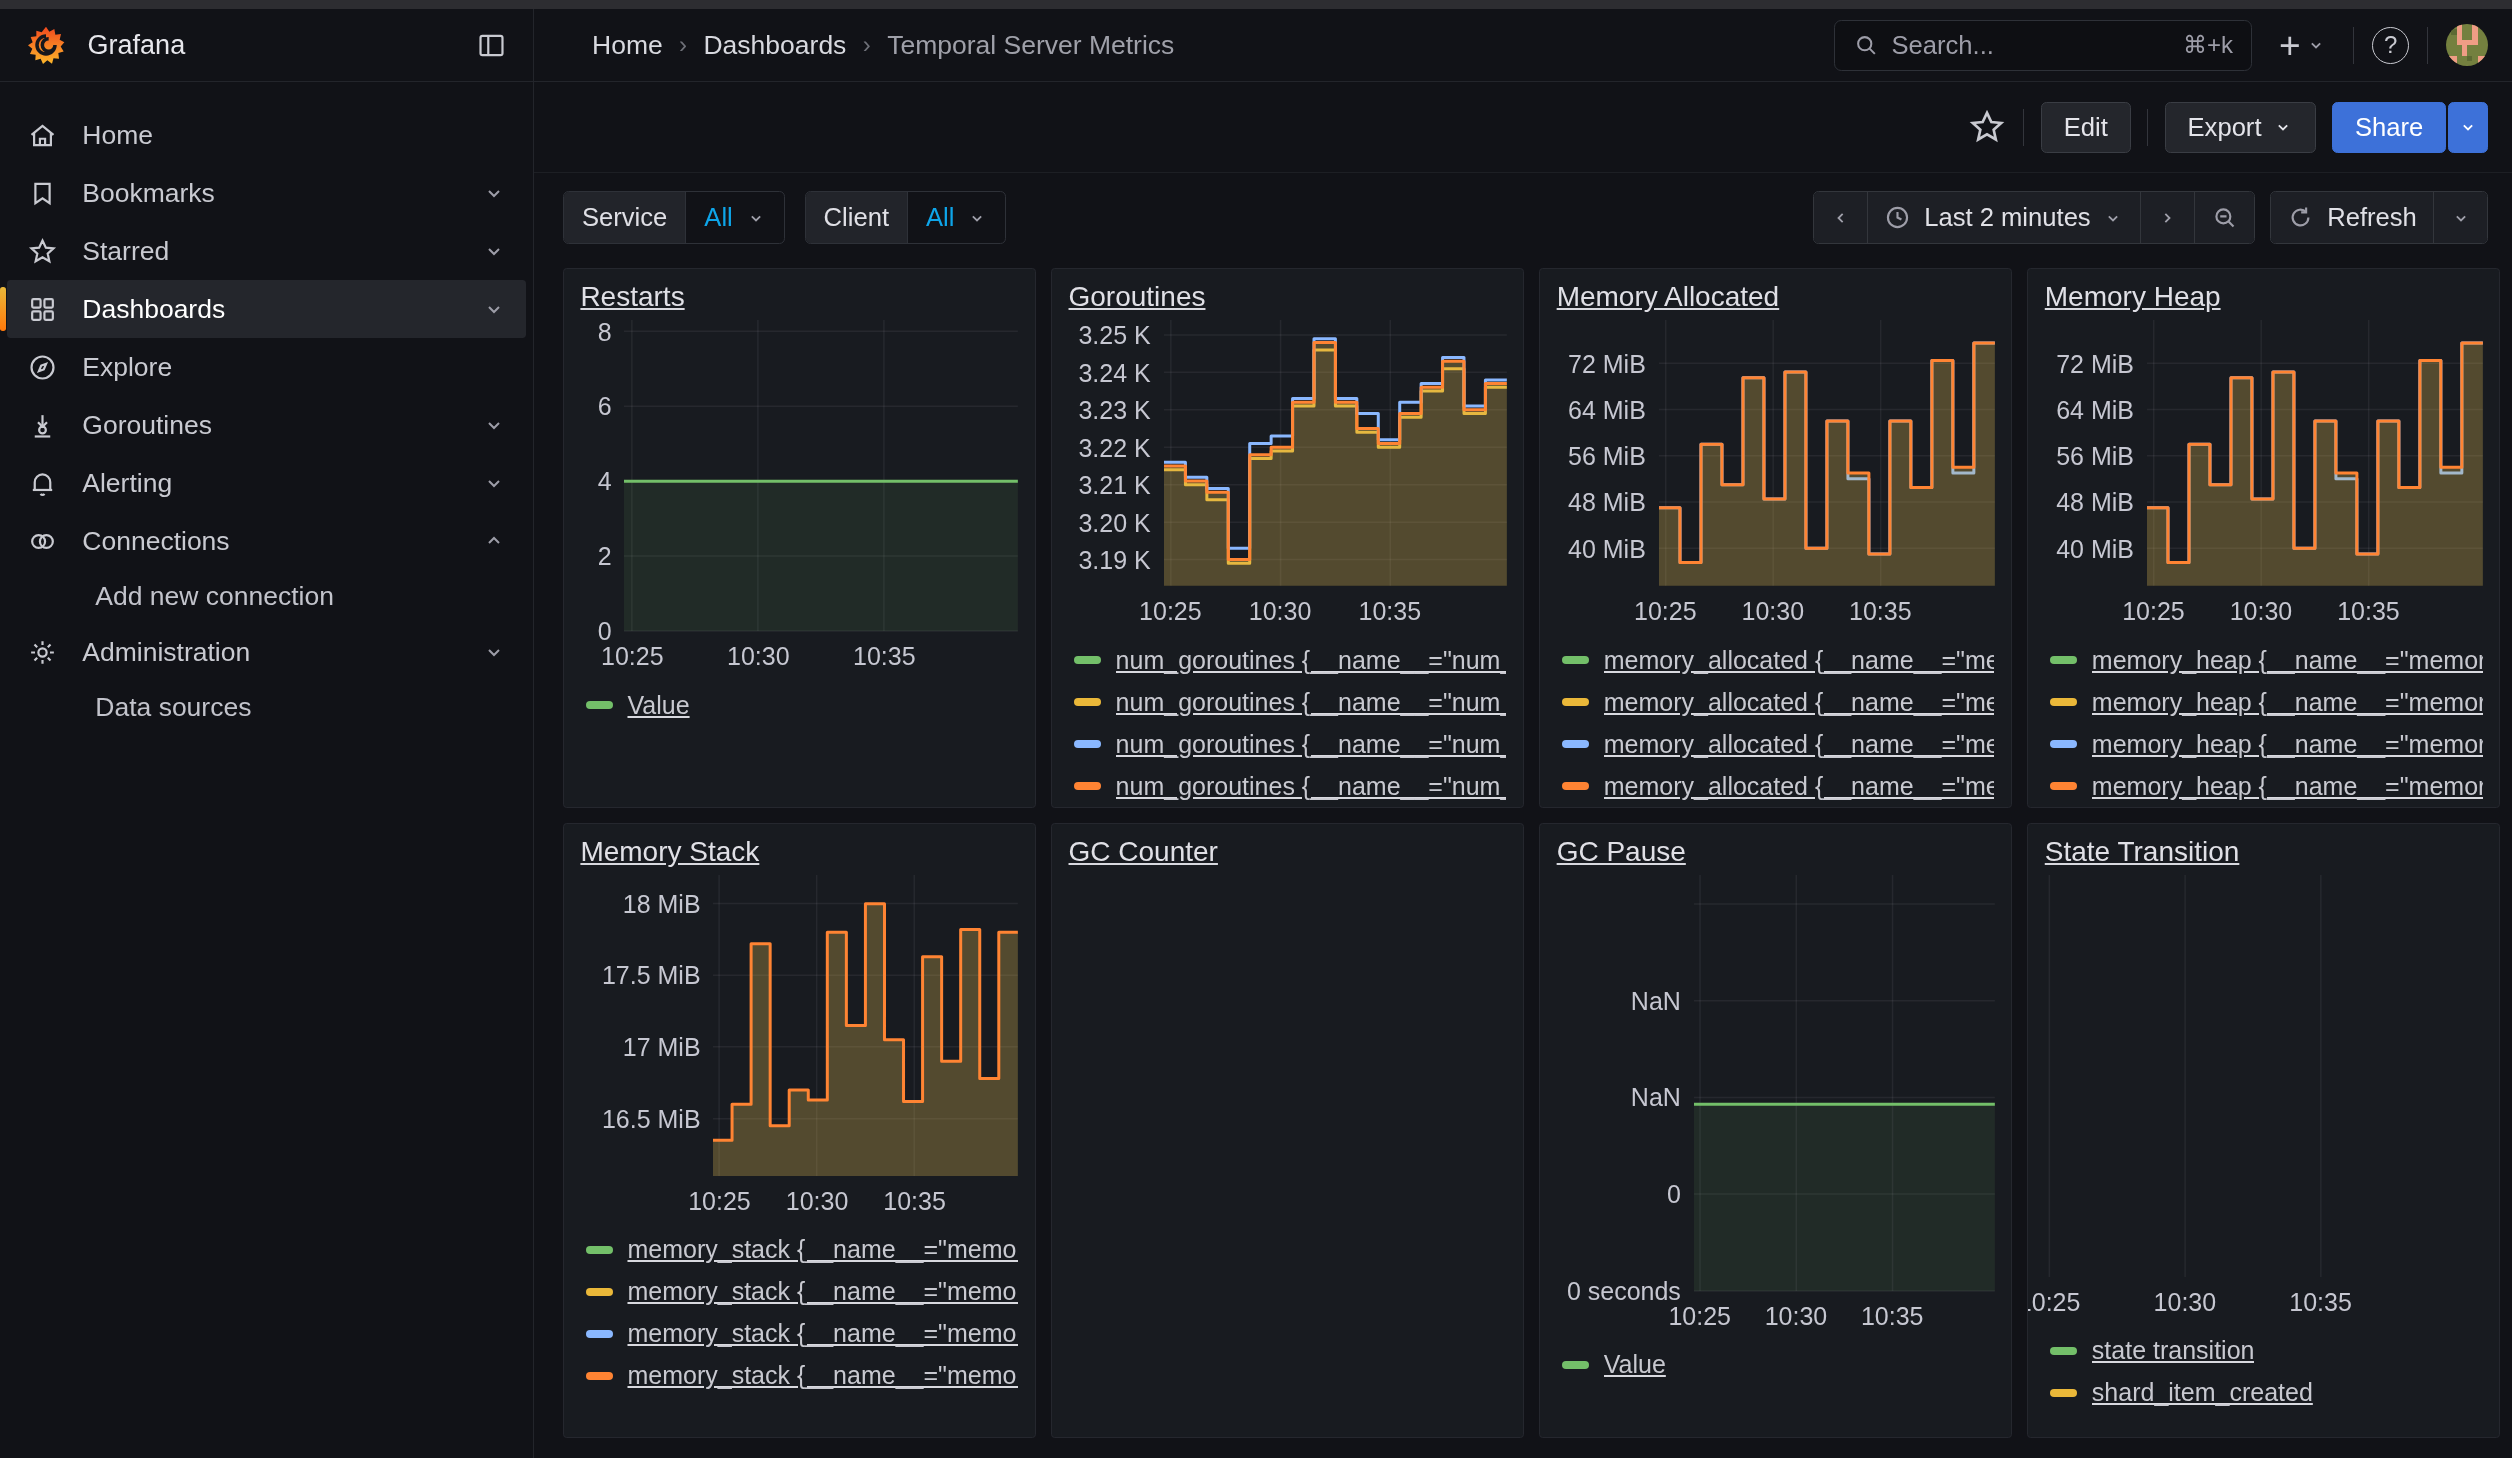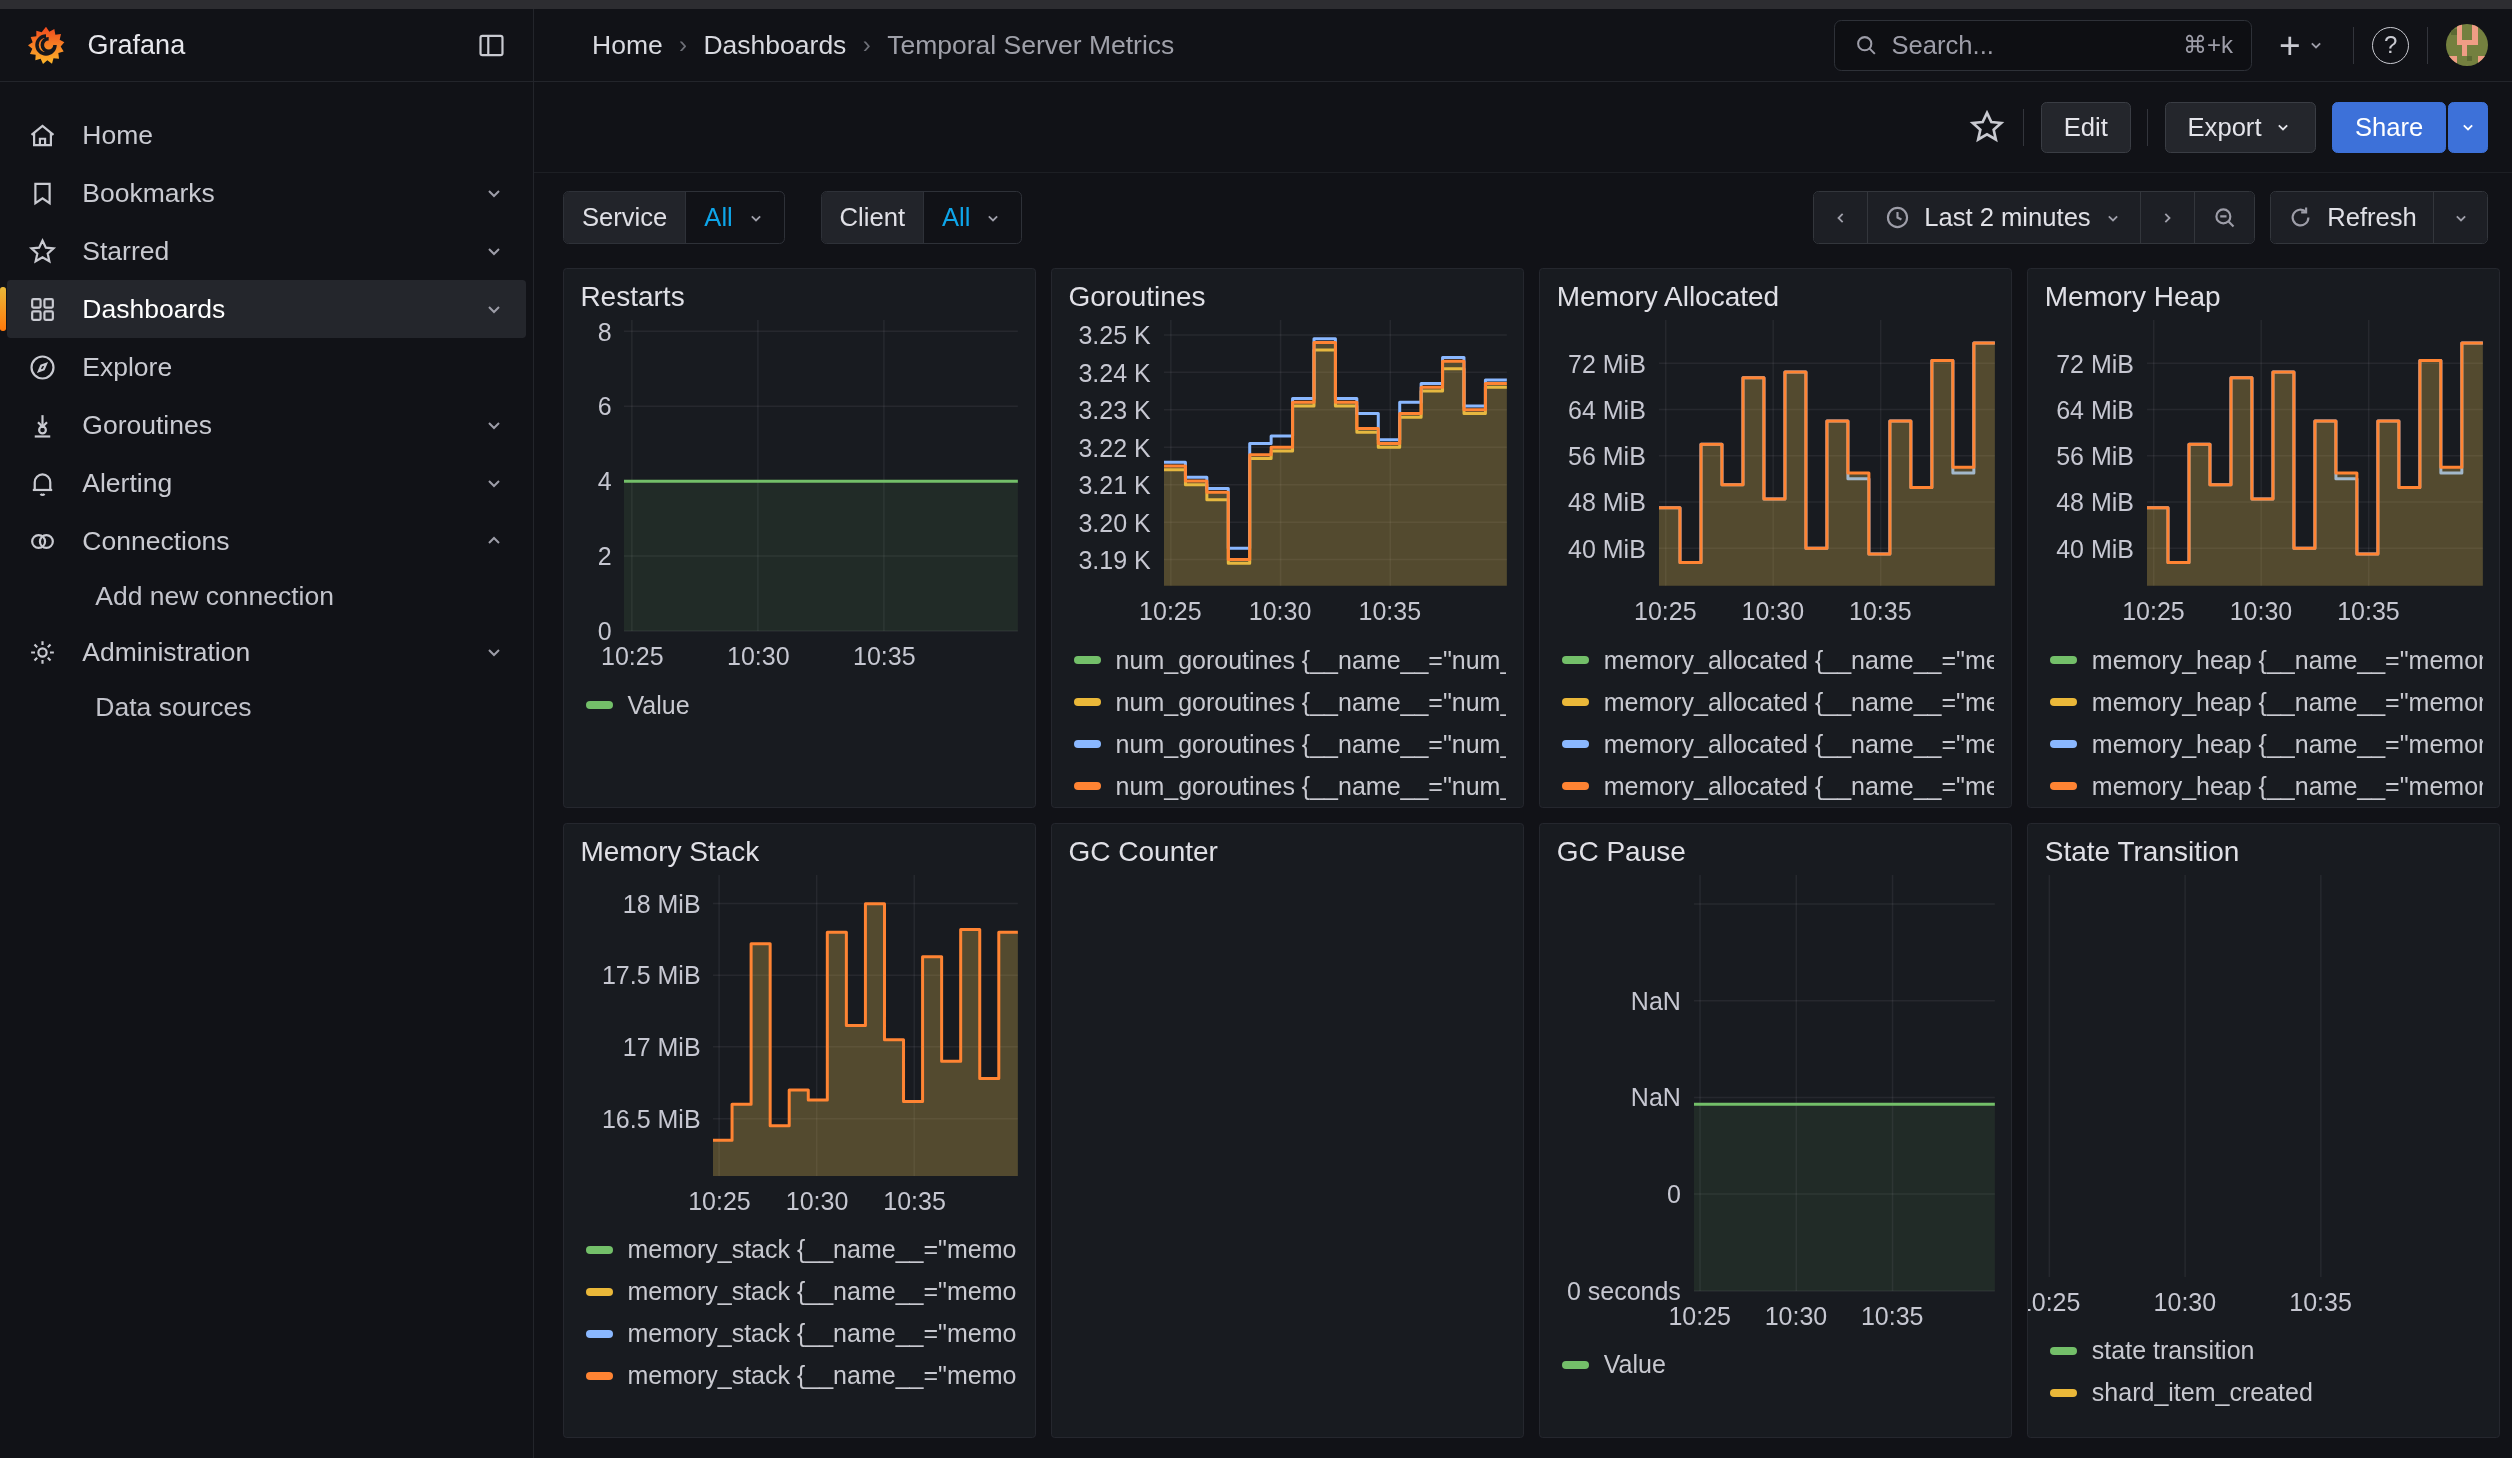--- a/index.html
+++ b/index.html
@@ -40,31 +40,31 @@
   .avatar { width:42px; height:42px; border-radius:50%; overflow:hidden; cursor:pointer; flex:0 0 auto; }
 
   .toolbar-row { height:91px; border-bottom:0.9px solid #1d1f24; display:flex; align-items:center; justify-content:flex-end; gap:16.4px; padding:0 24px; }
   .star-btn { color:#c9cad1; width:40px; height:40px; cursor:pointer; }
   .btn { height:51px; border-radius:5.5px; border:0.9px solid #3a3d44; background:#24262c; color:#e4e4ea; font-size:25.6px; font-weight:500; display:flex; align-items:center; gap:11px; padding:0 22px; cursor:pointer; }
   .btn.primary { background:#3D71D9; border-color:#3D71D9; color:#fff; }
   .share-group { display:flex; gap:1.8px; }
   .share-group .chev-part { padding:0 9px; }
 
   .filters-row { padding:18px 24px 0 29px; display:flex; align-items:flex-start; justify-content:space-between; }
-  .filters-left { display:flex; gap:36px; }
+  .filters-left { display:flex; gap:20px; }
   .varctl { display:flex; height:53px; border:0.9px solid #2e3138; border-radius:5.5px; overflow:hidden; font-size:25.6px; }
   .varlabel { background:#22242a; display:flex; align-items:center; padding:0 18px; color:#e0e0e6; font-weight:500; }
   .varval { display:flex; align-items:center; gap:12.8px; padding:0 18px; color:#0ea5e9; font-weight:500; border-left:0.9px solid #2e3138; cursor:pointer; }
   .filters-right { display:flex; gap:14.6px; }
   .tgroup { display:flex; border:0.9px solid #33363c; border-radius:5.5px; overflow:hidden; }
   .tseg { background:#1d1f25; display:flex; align-items:center; gap:12.8px; padding:0 16.4px; height:51px; font-size:25.6px; font-weight:500; color:#e0e0e6; border-left:0.9px solid #33363c; cursor:pointer; }
   .tseg:first-child { border-left:none; }
 
   
-  .grid { flex:1; display:grid; grid-template-columns:repeat(4,1fr); grid-template-rows:540px 615px; gap:14.6px 15.5px; padding:24px 12px 0 29px; }
+  .grid { flex:1; display:grid; grid-template-columns:repeat(4,1fr); grid-template-rows:540px 615px; gap:14.6px 15.5px; padding:24px 12px 0 29px;text-decoration:underline; }
   .panel { background:#181b20; border:0.9px solid #25272e; border-radius:3.7px; padding:11px 16.4px 0 16.4px; display:flex; flex-direction:column; overflow:hidden; }
   .panel-title { font-size:28px; font-weight:500; color:#e0e0e6; line-height:33px; margin-bottom:7.3px; cursor:pointer; }
   .chart { display:flex; position:relative; }
   .ylabels { position:relative; flex:0 0 auto; }
   .ylab { position:absolute; right:12.8px; transform:translateY(50%); font-size:25px; color:#c6c7d1; white-space:nowrap; }
   .plot { position:relative; flex:1; cursor:crosshair; }
   .plot svg { position:absolute; inset:0; width:100%; height:100%; overflow:visible; }
   .grid-line { stroke:rgba(204,204,220,0.08); stroke-width:1.5; vector-effect:non-scaling-stroke; }
   .sline { stroke-width:3; vector-effect:non-scaling-stroke; stroke-linejoin:round; }
   .xlabels { position:relative; height:37px; margin-top:7.3px; }

